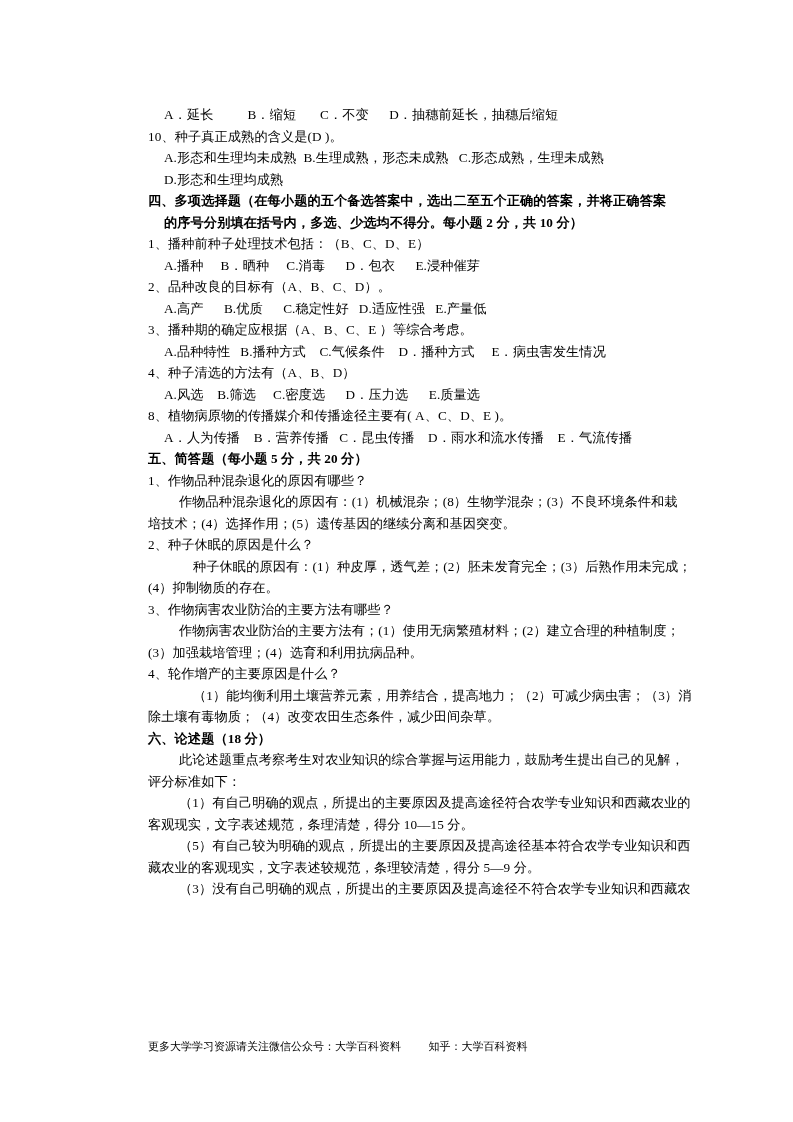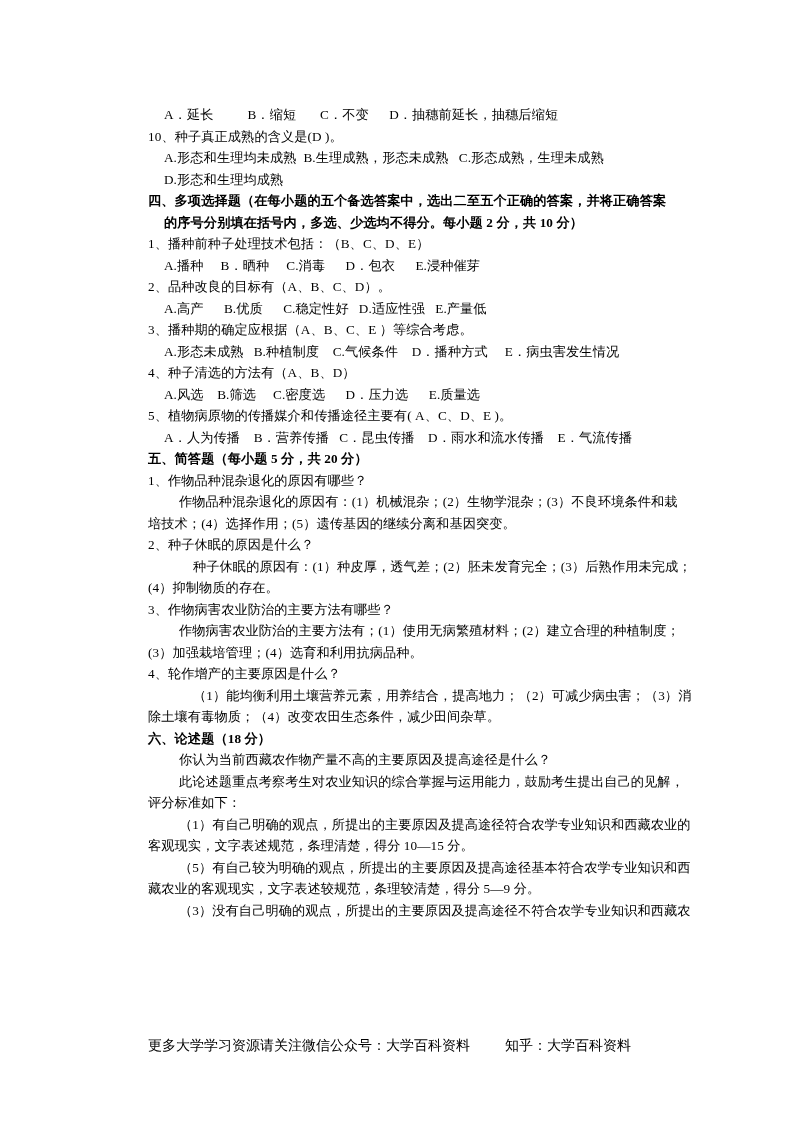--- a/index.html
+++ b/index.html
@@ -35,21 +35,21 @@
   }
   .indent1 { padding-left: 0; }
   .indent2 { padding-left: 16px; }
   .indent3 { padding-left: 31px; }
   .indent4 { padding-left: 45px; }
   .footer {
     position: absolute;
     left: 136px;
     top: 1038px;
     width: 560px;
-    font-size: 14px;
+    font-size: 11px;
     line-height: 16px;
     color: #000;
     white-space: pre;
   }
 </style>
 </head>
 <body>
 
 <div class="page">
   <div class="body-text">
@@ -57,40 +57,39 @@
       <div class="line indent1">10、种子真正成熟的含义是(D )。</div>
       <div class="line indent2">A.形态和生理均未成熟  B.生理成熟，形态未成熟   C.形态成熟，生理未成熟</div>
       <div class="line indent2">D.形态和生理均成熟</div>
       <div class="line indent1 bold">四、多项选择题（在每小题的五个备选答案中，选出二至五个正确的答案，并将正确答案</div>
       <div class="line indent2 bold">的序号分别填在括号内，多选、少选均不得分。每小题 2 分，共 10 分）</div>
       <div class="line indent1">1、播种前种子处理技术包括：（B、C、D、E）</div>
       <div class="line indent2">A.播种     B．晒种     C.消毒      D．包衣      E.浸种催芽</div>
       <div class="line indent1">2、品种改良的目标有（A、B、C、D）。</div>
       <div class="line indent2">A.高产      B.优质      C.稳定性好   D.适应性强   E.产量低</div>
       <div class="line indent1">3、播种期的确定应根据（A、B、C、E ）等综合考虑。</div>
-      <div class="line indent2">A.形态未成熟   B.种植制度    C.气候条件    D．播种方式     E．病虫害发生情况</div>
+      <div class="line indent2">A.品种特性   B.播种方式    C.气候条件    D．播种方式     E．病虫害发生情况</div>
       <div class="line indent1">4、种子清选的方法有（A、B、D）</div>
       <div class="line indent2">A.风选    B.筛选     C.密度选      D．压力选      E.质量选</div>
-      <div class="line indent1">5、植物病原物的传播媒介和传播途径主要有( A、C、D、E )。</div>
+      <div class="line indent1">8、植物病原物的传播媒介和传播途径主要有( A、C、D、E )。</div>
       <div class="line indent2">A．人为传播    B．营养传播   C．昆虫传播    D．雨水和流水传播    E．气流传播</div>
       <div class="line indent1 bold">五、简答题（每小题 5 分，共 20 分）</div>
       <div class="line indent1">1、作物品种混杂退化的原因有哪些？</div>
-      <div class="line indent3">作物品种混杂退化的原因有：(1）机械混杂；(2）生物学混杂；(3）不良环境条件和栽</div>
+      <div class="line indent3">作物品种混杂退化的原因有：(1）机械混杂；(8）生物学混杂；(3）不良环境条件和栽</div>
       <div class="line indent1">培技术；(4）选择作用；(5）遗传基因的继续分离和基因突变。</div>
       <div class="line indent1">2、种子休眠的原因是什么？</div>
       <div class="line indent4">种子休眠的原因有：(1）种皮厚，透气差；(2）胚未发育完全；(3）后熟作用未完成；</div>
       <div class="line indent1">(4）抑制物质的存在。</div>
       <div class="line indent1">3、作物病害农业防治的主要方法有哪些？</div>
       <div class="line indent3">作物病害农业防治的主要方法有；(1）使用无病繁殖材料；(2）建立合理的种植制度；</div>
       <div class="line indent1">(3）加强栽培管理；(4）选育和利用抗病品种。</div>
       <div class="line indent1">4、轮作增产的主要原因是什么？</div>
       <div class="line indent4">（1）能均衡利用土壤营养元素，用养结合，提高地力；（2）可减少病虫害；（3）消</div>
       <div class="line indent1">除土壤有毒物质；（4）改变农田生态条件，减少田间杂草。</div>
       <div class="line indent1 bold">六、论述题（18 分）</div>
-      <div class="line indent3">你认为当前西藏农作物产量不高的主要原因及提高途径是什么？</div>
       <div class="line indent3">此论述题重点考察考生对农业知识的综合掌握与运用能力，鼓励考生提出自己的见解，</div>
       <div class="line indent1">评分标准如下：</div>
       <div class="line indent3">（1）有自己明确的观点，所提出的主要原因及提高途径符合农学专业知识和西藏农业的</div>
       <div class="line indent1">客观现实，文字表述规范，条理清楚，得分 10—15 分。</div>
       <div class="line indent3">（5）有自己较为明确的观点，所提出的主要原因及提高途径基本符合农学专业知识和西</div>
       <div class="line indent1">藏农业的客观现实，文字表述较规范，条理较清楚，得分 5—9 分。</div>
       <div class="line indent3">（3）没有自己明确的观点，所提出的主要原因及提高途径不符合农学专业知识和西藏农</div>
     </div>
   <div class="footer">更多大学学习资源请关注微信公众号：大学百科资料          知乎：大学百科资料</div>
 </div>

